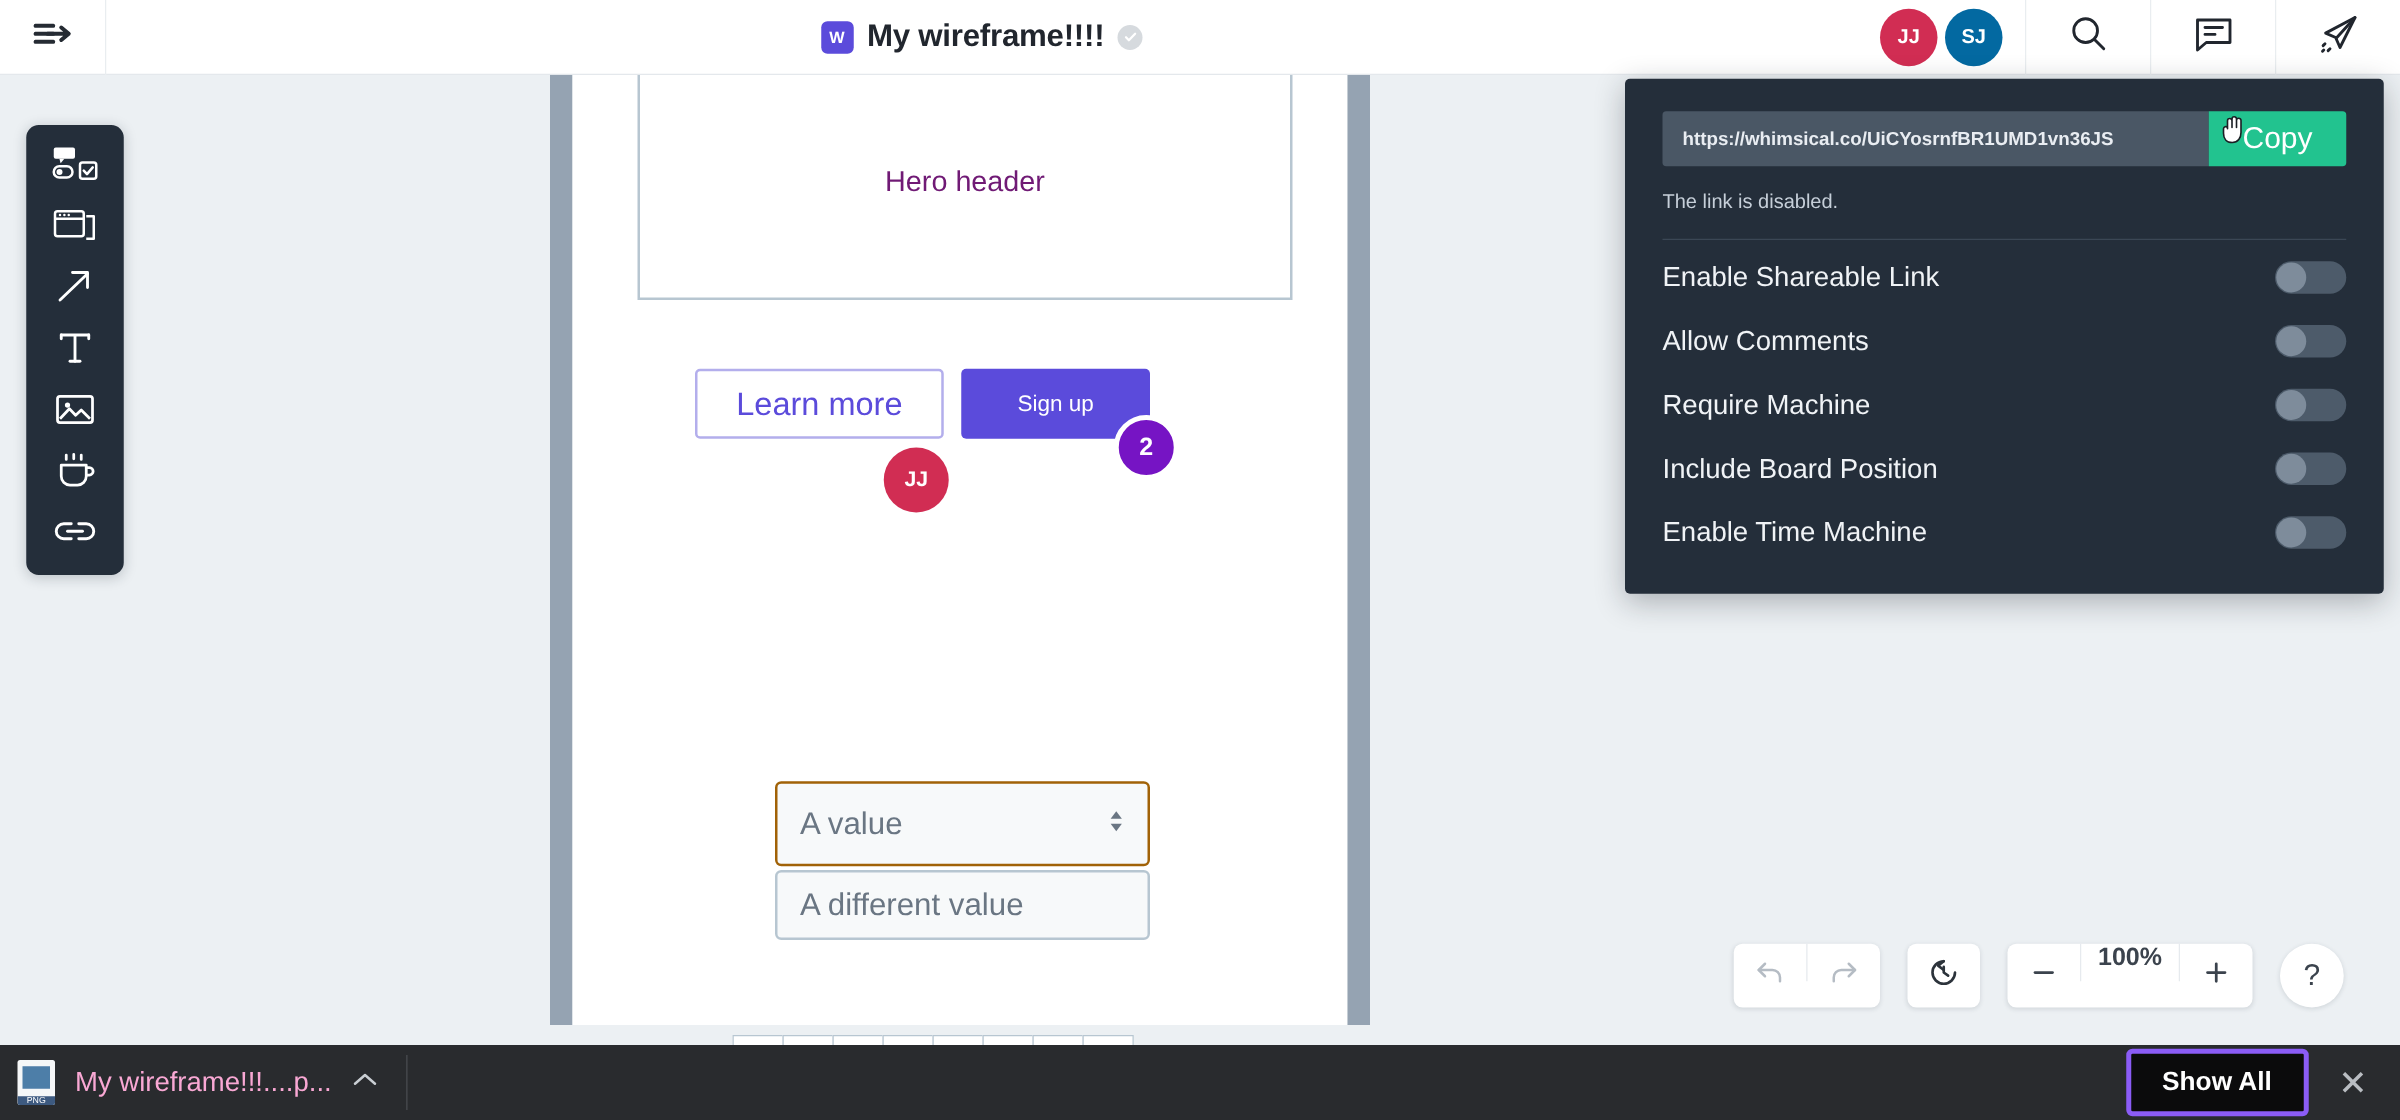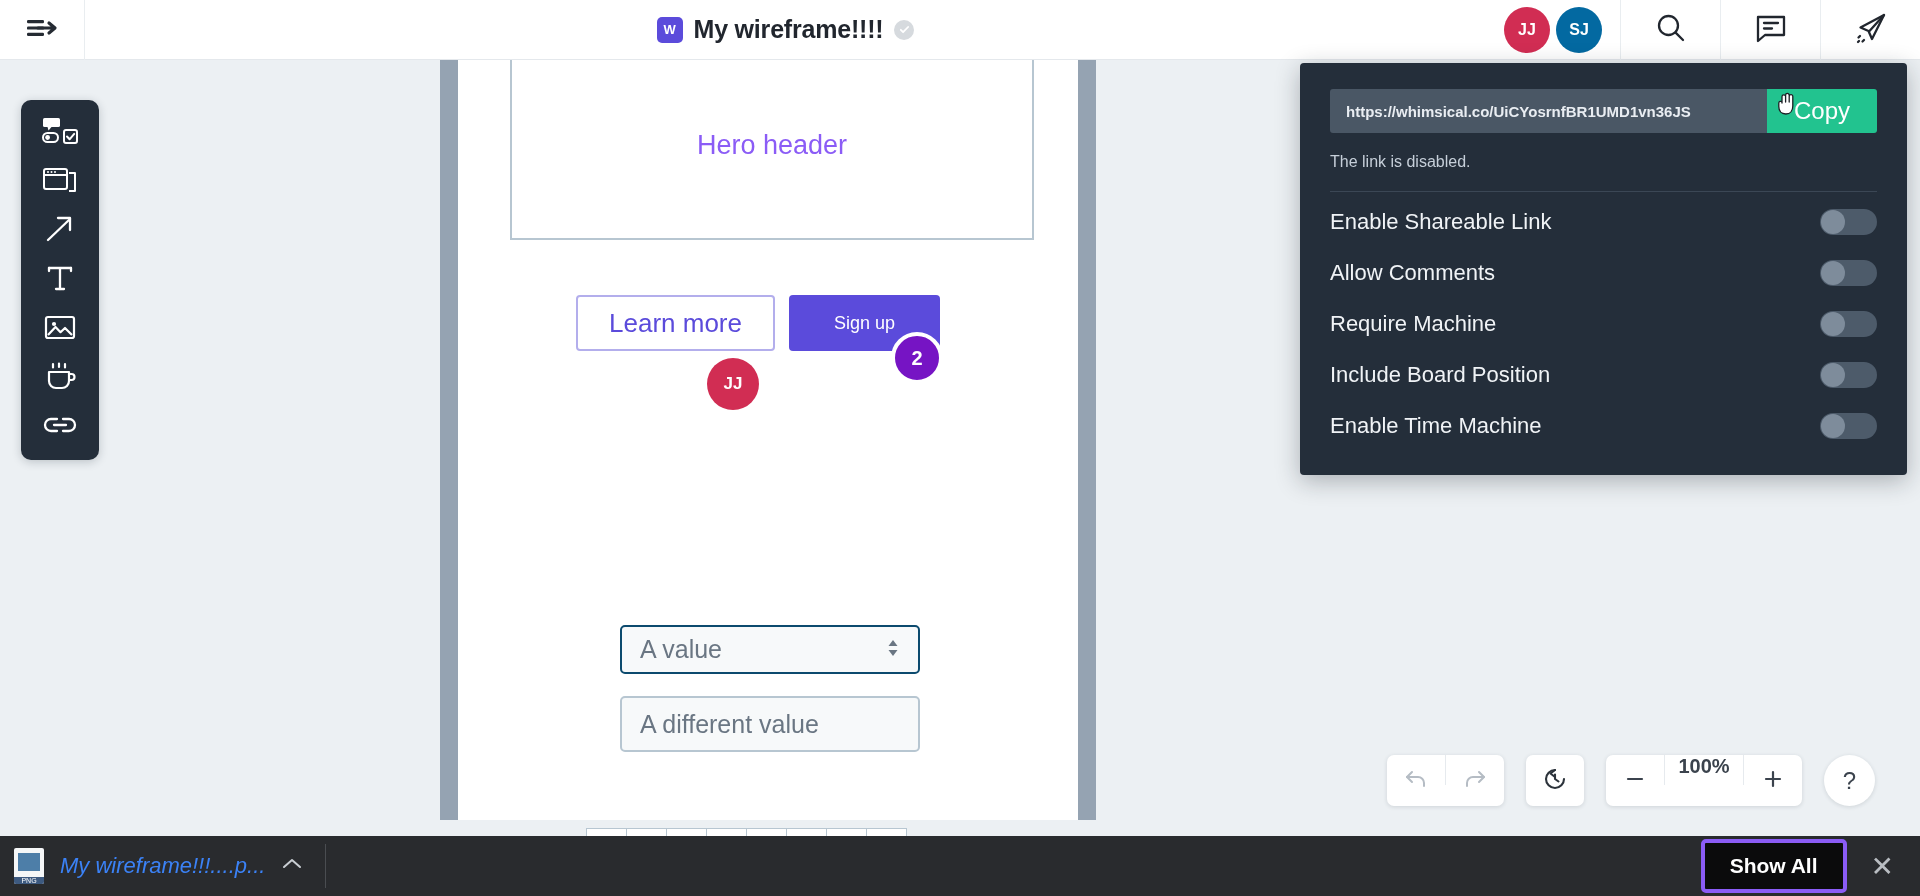--- a/index.html
+++ b/index.html
@@ -65,49 +65,49 @@
   .board {
     position: absolute; left: 458px; top: 0; width: 620px; height: 760px; background: #ffffff;
   }
   .board-shadow-r { position: absolute; left: 1078px; top: 0; width: 18px; height: 760px; background: #95a3b2; }
 
   .hero-box {
     position: absolute; left: 510px; top: -10px; width: 524px; height: 190px;
     border: 2px solid #b7c6d1; background: #fff;
     display: flex; align-items: center; justify-content: center;
   }
-  .hero-text { font-size: 27px; color: #8b5cf6; }
+  .hero-text { font-size: 23px; color: #701a75; }
 
   .btn-row { position: absolute; left: 556px; top: 235px; display: flex; gap: 14px; }
   .btn-learn {
     width: 199px; height: 56px; border: 2px solid #b3aeec; border-radius: 4px;
     background: #fff; color: #5b4bdb; font-size: 26px;
-    display: flex; align-items: center; justify-content: center; cursor: pointer; margin-left: 20px;
+    display: flex; align-items: center; justify-content: center; cursor: pointer;
   }
   .btn-signup {
     width: 151px; height: 56px; border-radius: 4px; background: #5b4bdb;
     color: #fff; font-size: 18px;
     display: flex; align-items: center; justify-content: center; cursor: pointer;
   }
   .cursor-badge {
     position: absolute; left: 707px; top: 298px; width: 52px; height: 52px;
     border-radius: 50%; background: #d12d53; color: #fff;
     font-size: 17px; font-weight: bold;
     display: flex; align-items: center; justify-content: center; z-index: 12;
   }
   .count-badge {
     position: absolute; left: 891px; top: 272px; width: 52px; height: 52px;
     border-radius: 50%; background: #7614c4; color: #fff;
     font-size: 20px; font-weight: bold; border: 4px solid #fff;
     display: flex; align-items: center; justify-content: center; z-index: 12;
   }
 
   .field-select {
-    position: absolute; left: 620px; top: 565px; width: 300px; height: 49px;
-    border: 2px solid #0c4a6e; border-radius: 5px; background: #f7f9fa;
+    position: absolute; left: 620px; top: 565px; width: 300px; height: 68px;
+    border: 2px solid #a16207; border-radius: 5px; background: #f7f9fa;
     display: flex; align-items: center; padding: 0 18px; cursor: pointer;
   }
   .field-input {
     position: absolute; left: 620px; top: 636px; width: 300px; height: 56px;
     border: 2px solid #b7c6d1; border-radius: 5px; background: #f7f9fa;
     display: flex; align-items: center; padding: 0 18px; cursor: text;
   }
   .field-text { font-size: 25px; color: #6a7683; flex: 1; }
 
   .grid-table { position: absolute; left: 587px; top: 768px; display: flex; }
@@ -172,21 +172,21 @@
     position: absolute; left: 0; bottom: 0; width: 1920px; height: 60px;
     background: #292b2e; display: flex; align-items: center; z-index: 60;
   }
   .dl-item { display: flex; align-items: center; gap: 16px; padding-left: 14px; cursor: pointer; }
   .dl-file-icon {
     width: 30px; height: 36px; background: #f5f7f8; border-radius: 2px;
     position: relative; display: flex; align-items: flex-end; justify-content: center; overflow: hidden;
   }
   .dl-file-icon .pngtag { font-size: 7px; color: #fff; background: #3d5a80; width: 100%; text-align: center; }
   .dl-file-icon .pic { position: absolute; top: 5px; left: 4px; width: 22px; height: 18px; background: #4d7ea8; }
-  .dl-name { color: #3b82f6; font-size: 22px; font-style: italic; }
+  .dl-name { color: #f9a8d4; font-size: 22px; }
   .dl-sep { width: 1px; height: 44px; background: #4a4d51; margin-left: 22px; }
   .dl-right { margin-left: auto; display: flex; align-items: center; gap: 20px; padding-right: 22px; }
   .show-all {
     background: #0b0b0c; color: #fff; border: 4px solid #8b5cf6; border-radius: 5px;
     font-size: 21px; font-weight: bold; padding: 11px 25px; cursor: pointer;
   }
   .dl-close { color: #b9bdc2; font-size: 28px; cursor: pointer; padding: 0 4px; }
 </style>
 </head>
 <body>

